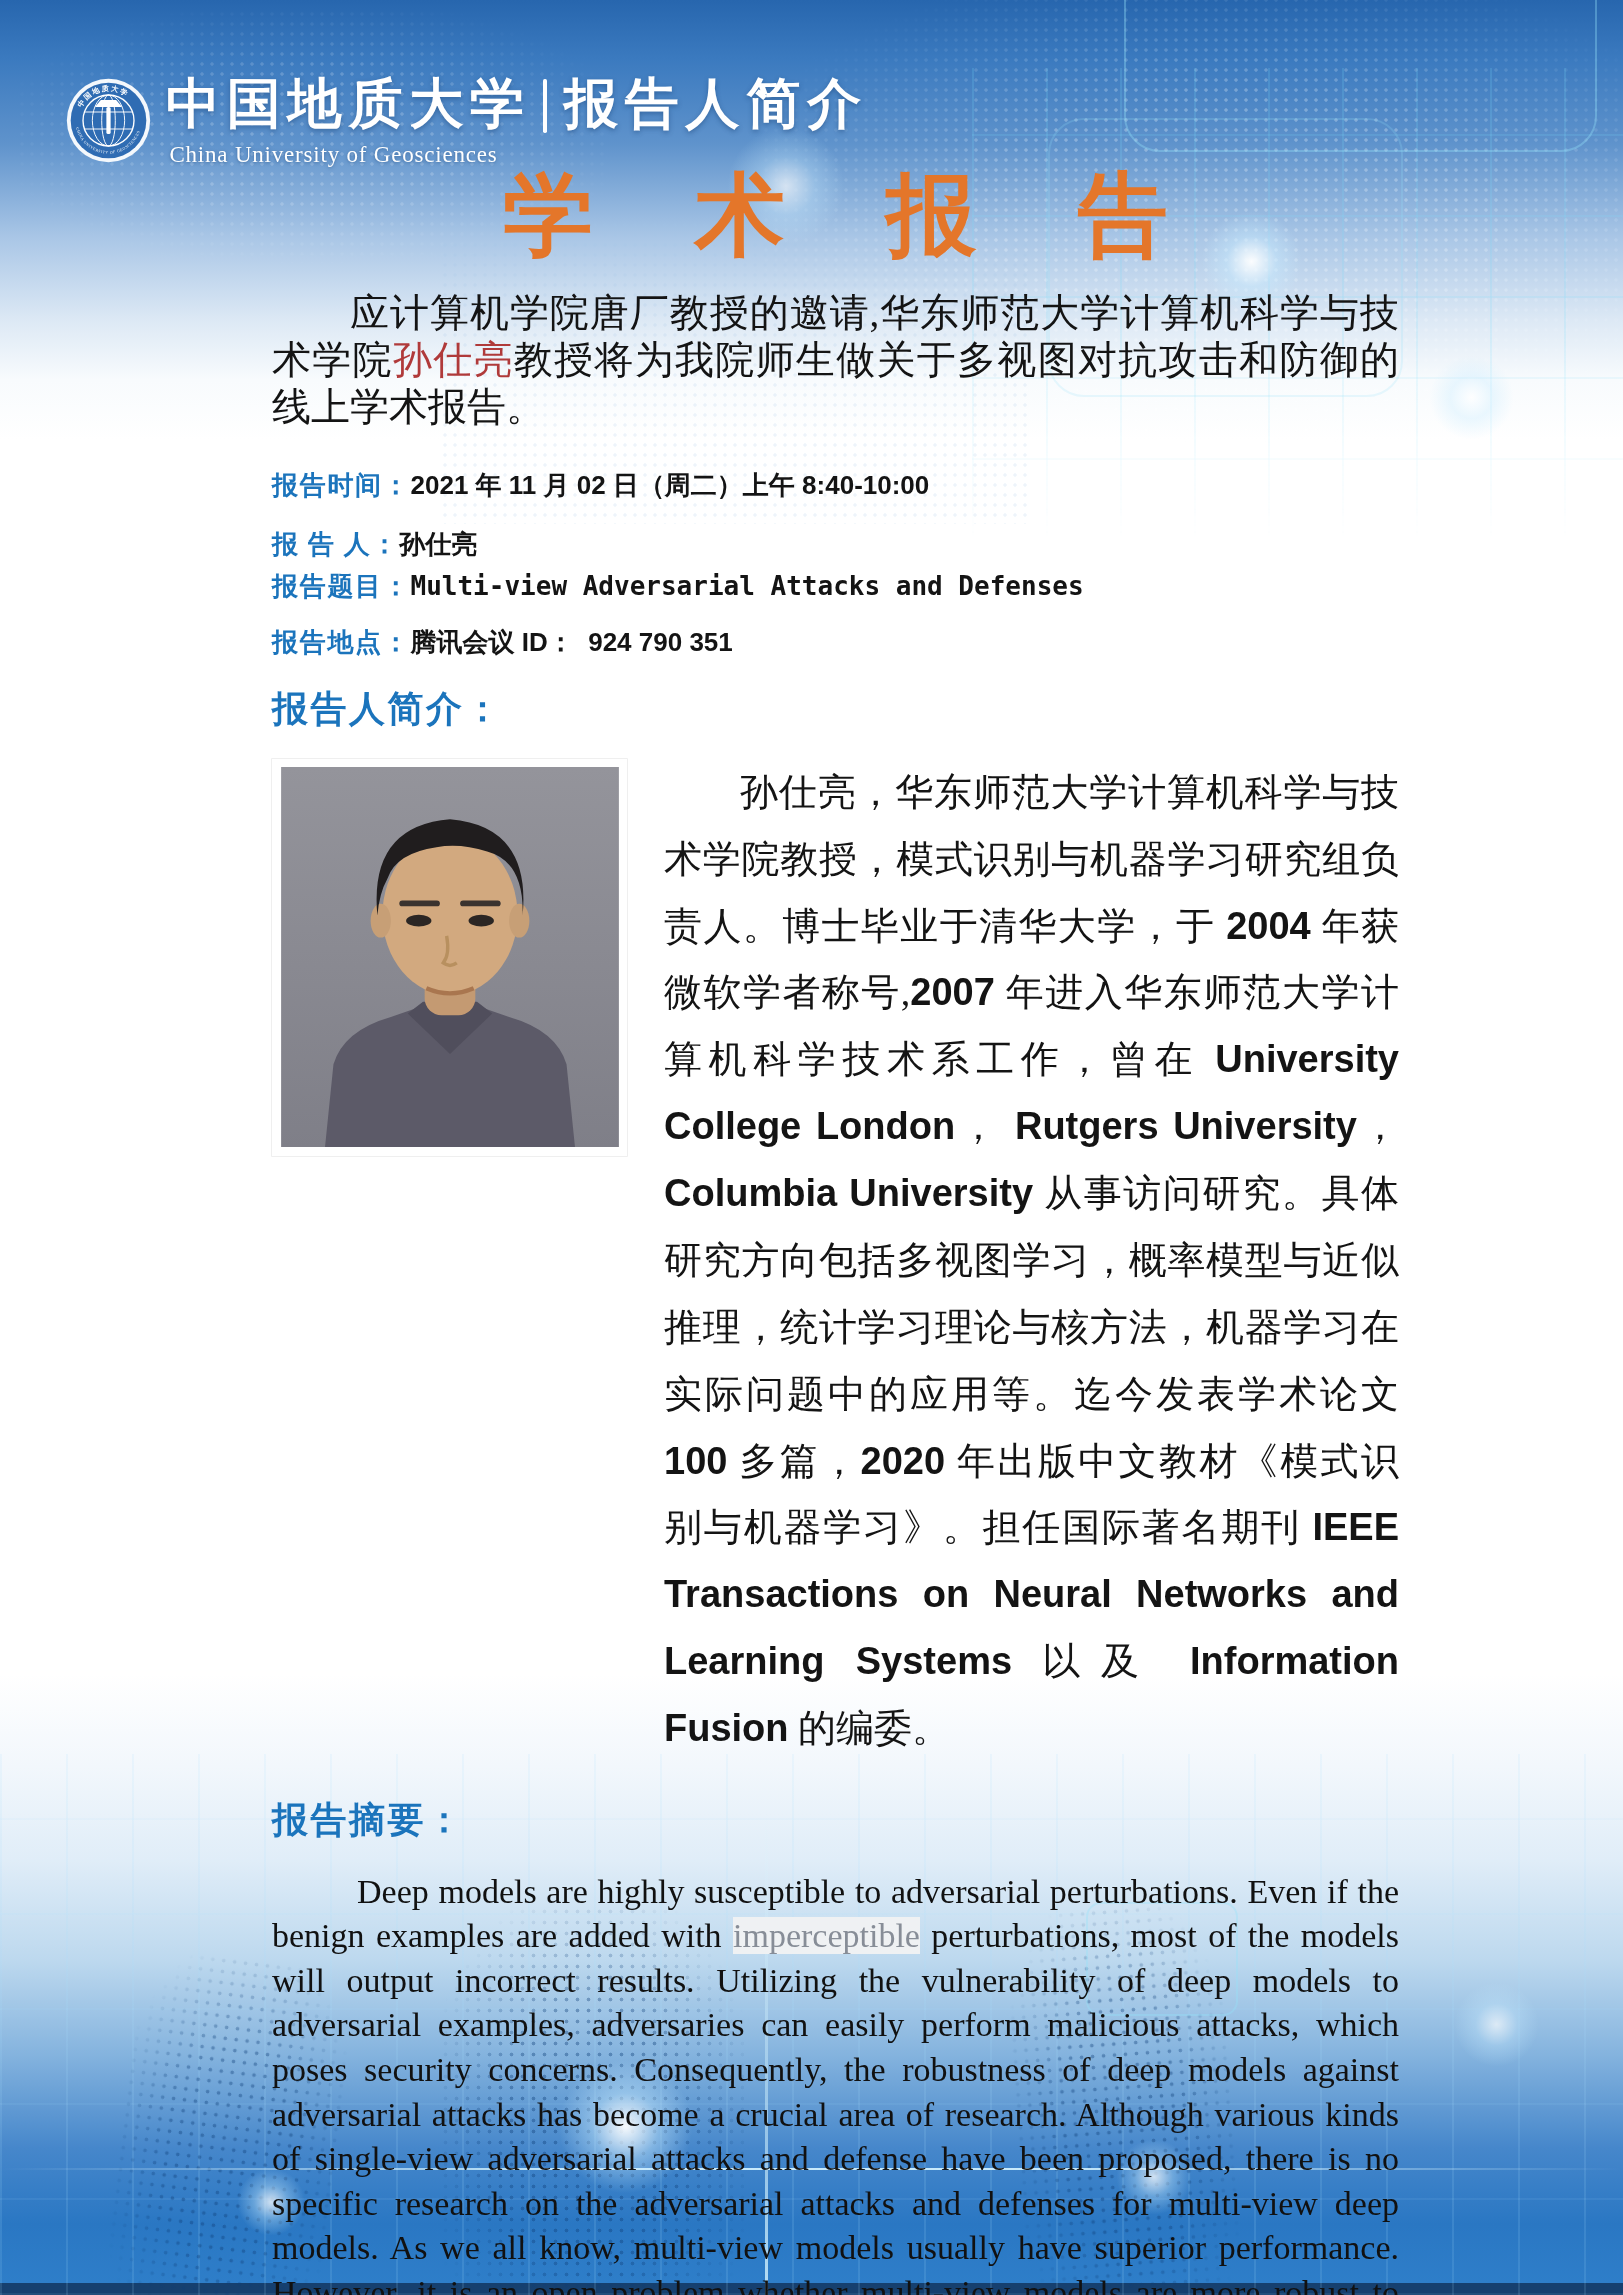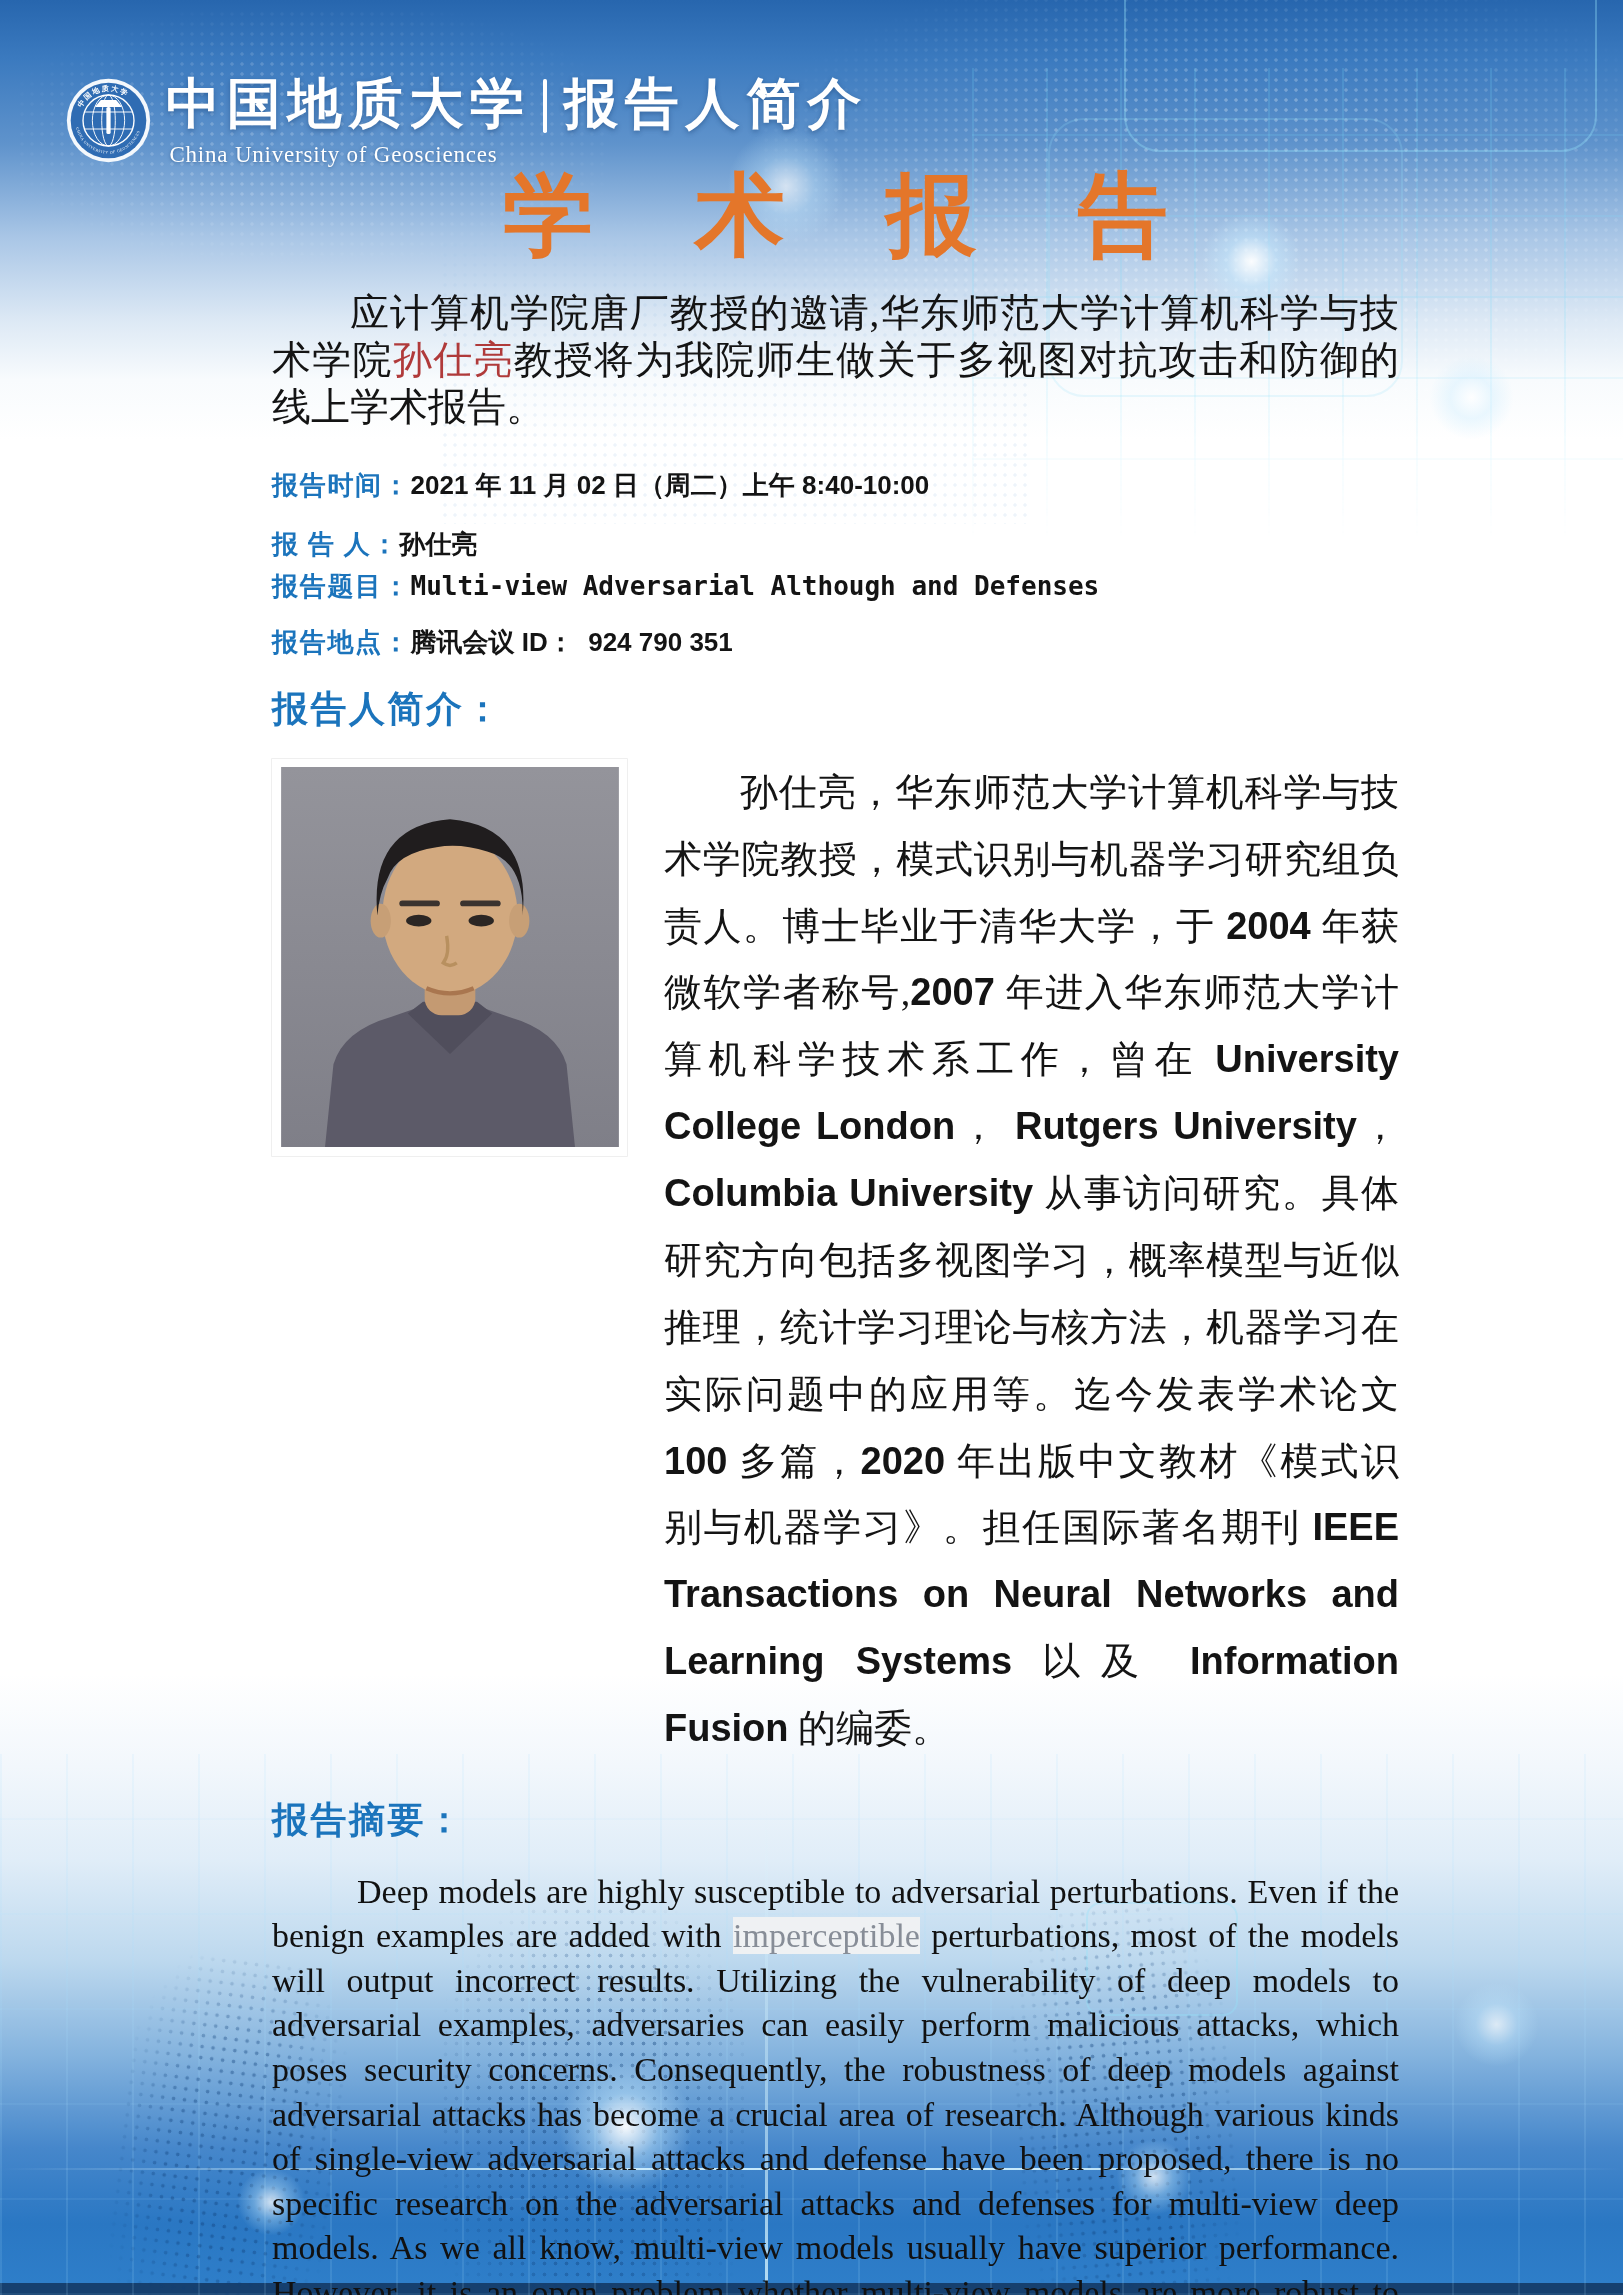--- a/index.html
+++ b/index.html
@@ -177,21 +177,21 @@
   </div>
 
   <div class="content">
     <h1 class="main-title">学 术 报 告</h1>
 
     <p class="intro"><span>应计算机学院唐厂教授的邀请,华东师范大学计算机科学与技术学院</span><span class="run-red">孙仕亮</span><span>教授将为我院师生做关于多视图对抗攻击和防御的线上学术报告。</span></p>
 
     <div class="details">
       <div class="detail-row m1"><span class="detail-label">报告时间：</span><span class="detail-value">2021 年 11 月 02 日（周二）上午 8:40-10:00</span></div>
       <div class="detail-row m2"><span class="detail-label">报 告 人：</span><span class="detail-value">孙仕亮</span></div>
-      <div class="detail-row m3"><span class="detail-label">报告题目：</span><span class="detail-value mono">Multi-view Adversarial Although and Defenses</span></div>
+      <div class="detail-row m3"><span class="detail-label">报告题目：</span><span class="detail-value mono">Multi-view Adversarial Attacks and Defenses</span></div>
       <div class="detail-row"><span class="detail-label">报告地点：</span><span class="detail-value">腾讯会议 ID：  924 790 351</span></div>
     </div>
 
     <h2 class="section-heading">报告人简介：</h2>
 
     <div class="bio-row">
       <div class="photo">
         <svg viewBox="0 0 400 450">
           <defs>
             <linearGradient id="pbg" x1="0" y1="0" x2="0" y2="1">

